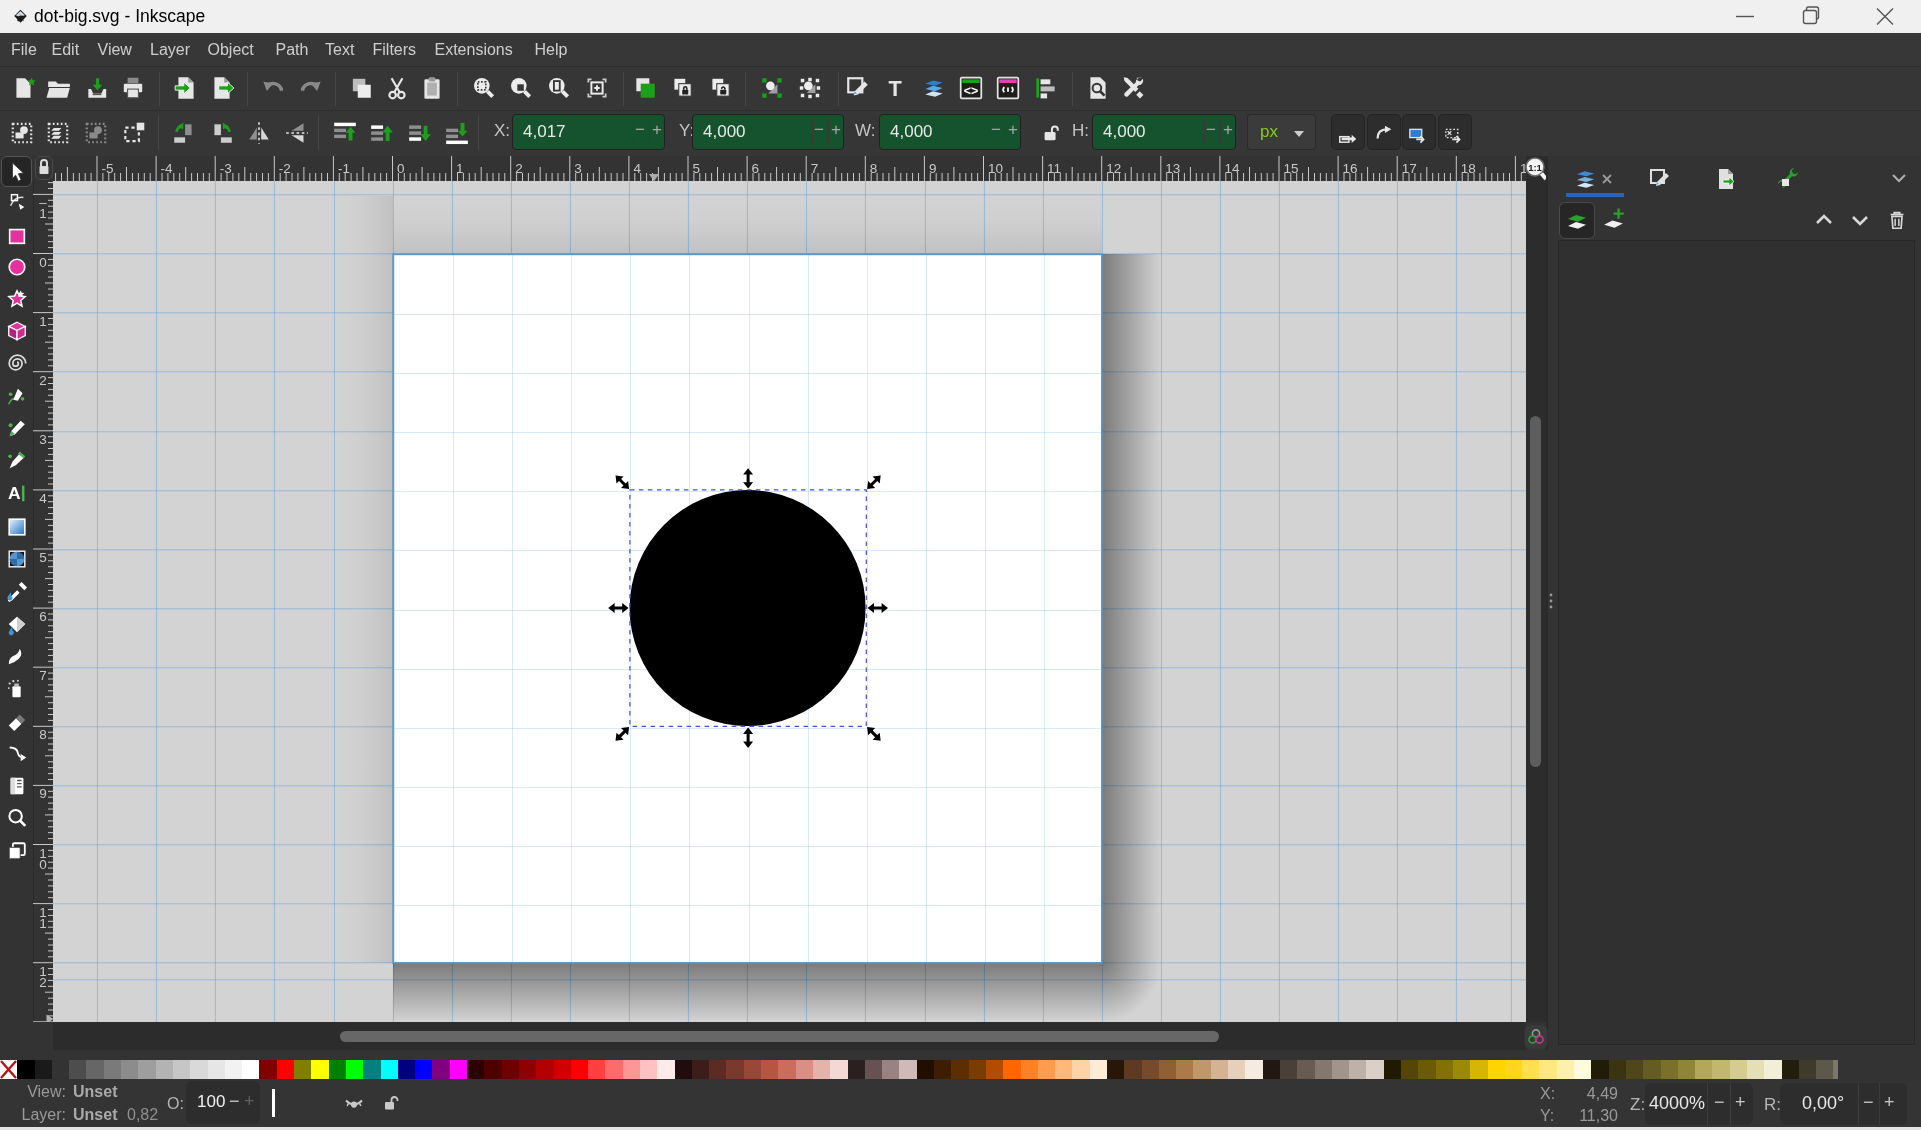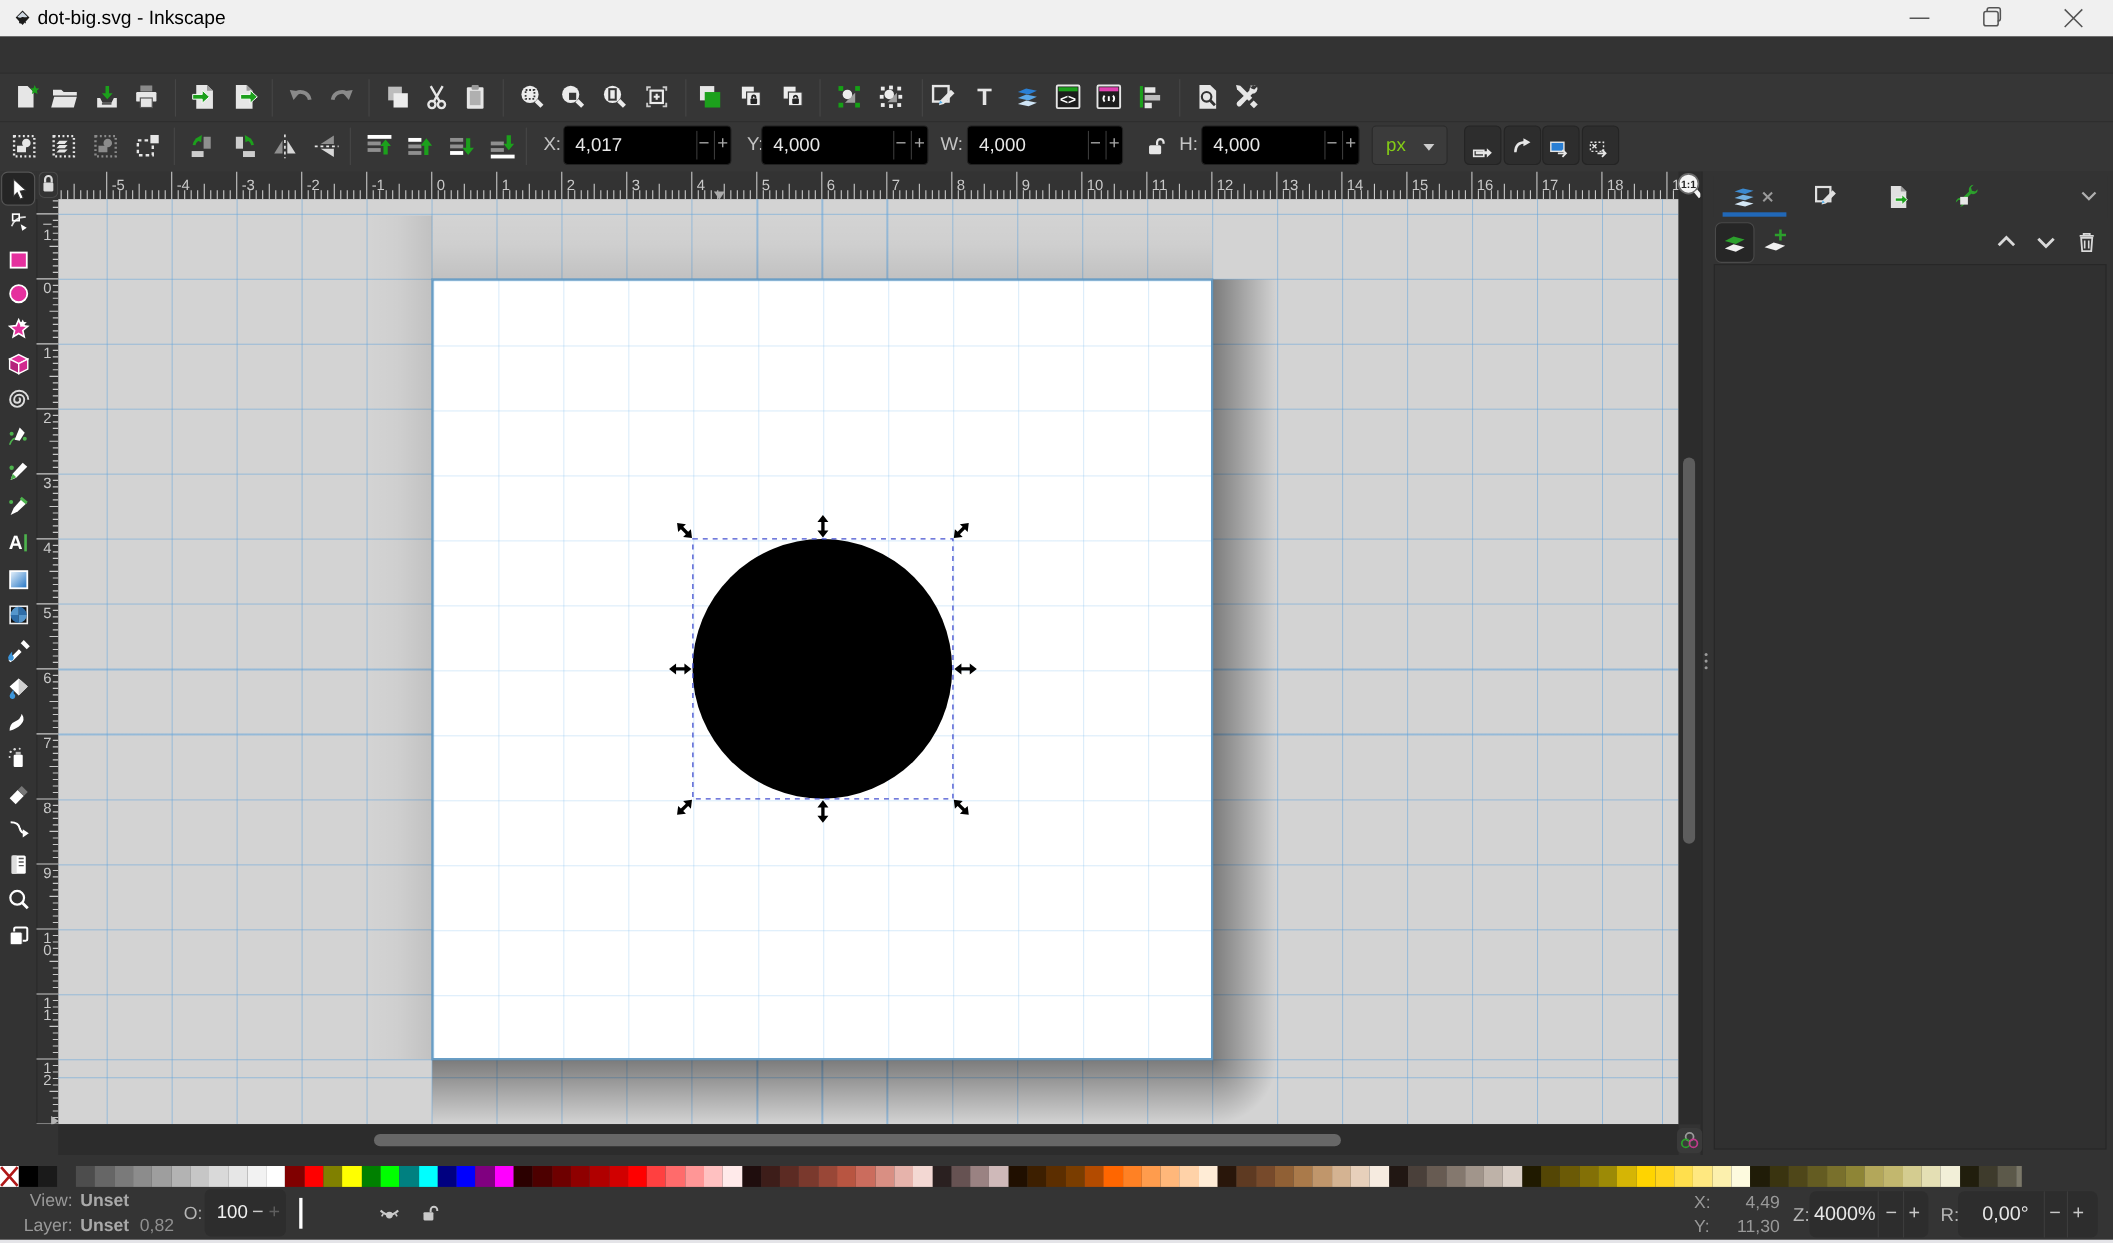--- a/index.html
+++ b/index.html
@@ -13,21 +13,21 @@
   .winbtn { position:absolute; top:0; width:46px; height:33px; color:#555; }
   
   #menubar { position:absolute; left:0; top:33px; width:1921px; height:33px; background:#373737; }
   .menuitem { position:absolute; top:8px; font-size:16px; color:#cfcfcf; }
   
   #cmdbar { position:absolute; left:0; top:66px; width:1921px; height:44px; background:#363636; border-top:1px solid #2d2d2d; }
   
   #ctrlbar { position:absolute; left:0; top:110px; width:1921px; height:46px; background:#363636; border-top:1px solid #2e2e2e; }
   .vsep { position:absolute; width:1px; background:#464646; }
   .ico { position:absolute; }
-  .fld { position:absolute; top:114px; height:36px; background:#000000; border:1px solid #212121; border-radius:4px; color:#e8e8e8; font-size:17px;padding-left:17px; }
+  .fld { position:absolute; top:114px; height:36px; background:#14532d; border:1px solid #212121; border-radius:4px; color:#e8e8e8; font-size:17px;padding-left:17px; }
   .fldval { position:absolute; top:7px; left:10px; }
   .flbl { position:absolute; top:121px; color:#c4c4c4; font-size:17px; }
   
   #toolbox { position:absolute; left:0; top:156px; width:33px; height:869px; background:#333333; }
   #corner { position:absolute; left:33px; top:156px; width:20px; height:25px; background:#333333; }
   #canvas { position:absolute; left:53px; top:181px; width:1473px; height:841px; background:#d3d3d3; overflow:hidden; }
   #vscroll { position:absolute; left:1526px; top:156px; width:20px; height:866px; background:#2c2c2c; }
   #vthumb { position:absolute; left:4px; top:260px; width:11px; height:351px; background:#5d5d5d; border-radius:6px; }
   #panel { position:absolute; left:1546px; top:156px; width:375px; height:896px; background:#333333; }
   
@@ -54,20 +54,32 @@
     <svg class="winbtn" style="left:1722px" viewBox="0 0 46 33">
         <path d="M14 16.5 H32" stroke="#555" stroke-width="1.4"></path>
       </svg>
     <svg class="winbtn" style="left:1790px" viewBox="0 0 46 33">
         <rect x="13.5" y="10.5" width="13" height="13" rx="2" fill="none" stroke="#555" stroke-width="1.4"></rect>
         <path d="M16.5 10.5 V9 a2 2 0 0 1 2 -2 h8 a2 2 0 0 1 2 2 v8 a2 2 0 0 1 -2 2 h-0.5" fill="none" stroke="#555" stroke-width="1.4"></path>
       </svg>
     <svg class="winbtn" style="left:1862px" viewBox="0 0 46 33">
         <path d="M15 8.5 L31 24.5 M31 8.5 L15 24.5" stroke="#555" stroke-width="1.4"></path>
       </svg>
+  </div>
+  <div id="menubar">
+    <div class="menuitem" style="left:11px">File</div>
+    <div class="menuitem" style="left:51.5px">Edit</div>
+    <div class="menuitem" style="left:97.5px">View</div>
+    <div class="menuitem" style="left:150px">Layer</div>
+    <div class="menuitem" style="left:207.5px">Object</div>
+    <div class="menuitem" style="left:275.5px">Path</div>
+    <div class="menuitem" style="left:325px">Text</div>
+    <div class="menuitem" style="left:372.5px">Filters</div>
+    <div class="menuitem" style="left:434.5px">Extensions</div>
+    <div class="menuitem" style="left:534.5px">Help</div>
   </div>
   <div id="cmdbar"></div>
 <div class="vsep" style="left:159px;top:72px;height:34px"></div>
     <div class="vsep" style="left:247px;top:72px;height:34px"></div>
     <div class="vsep" style="left:335px;top:72px;height:34px"></div>
     <div class="vsep" style="left:457px;top:72px;height:34px"></div>
     <div class="vsep" style="left:623px;top:72px;height:34px"></div>
     <div class="vsep" style="left:745px;top:72px;height:34px"></div>
     <div class="vsep" style="left:838px;top:72px;height:34px"></div>
     <div class="vsep" style="left:1072px;top:72px;height:34px"></div>

